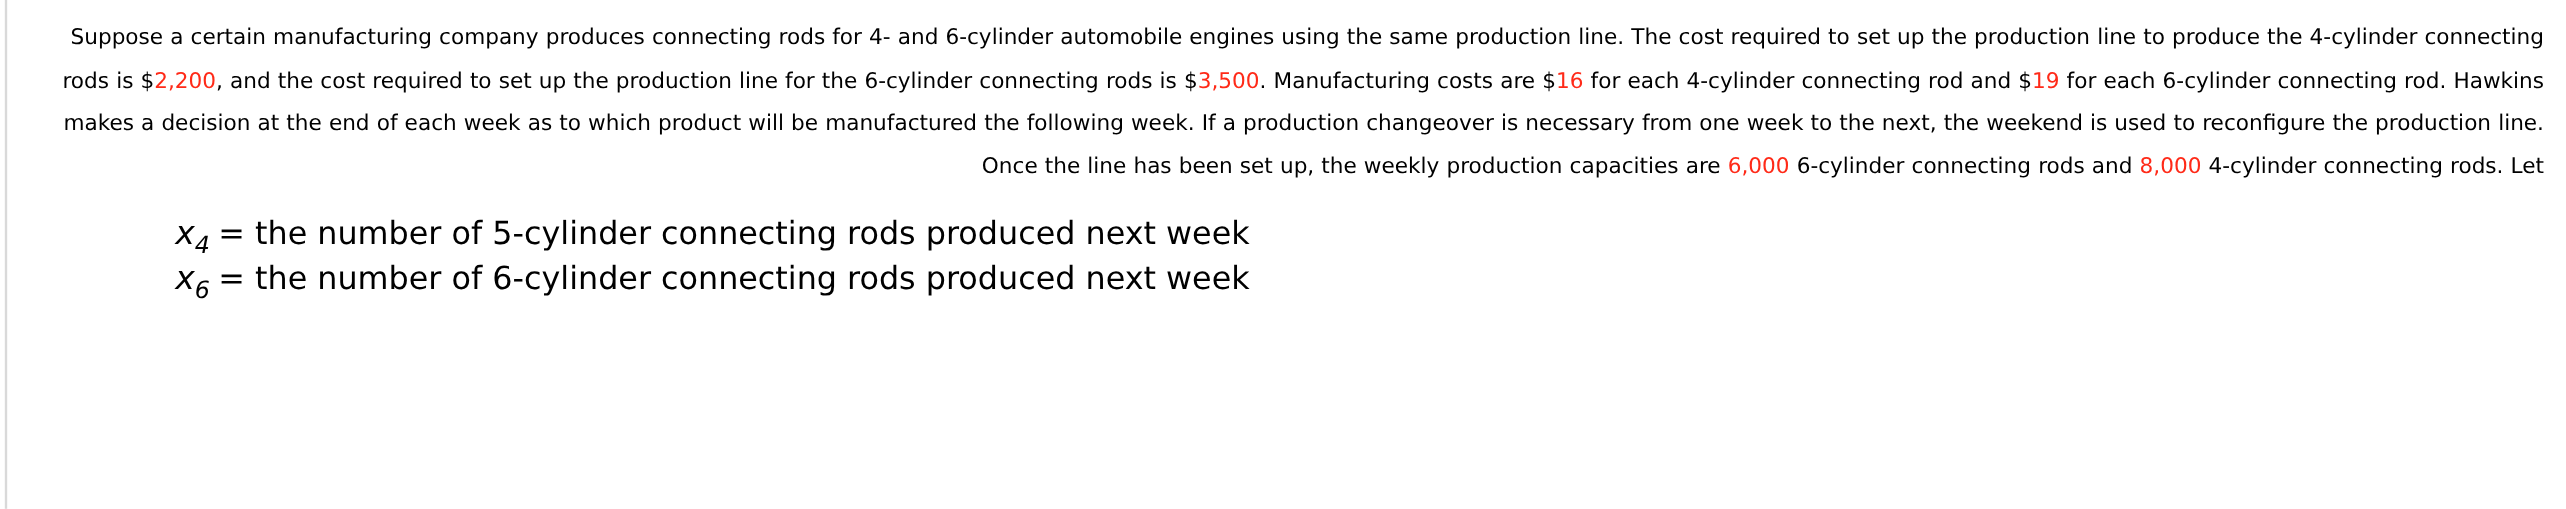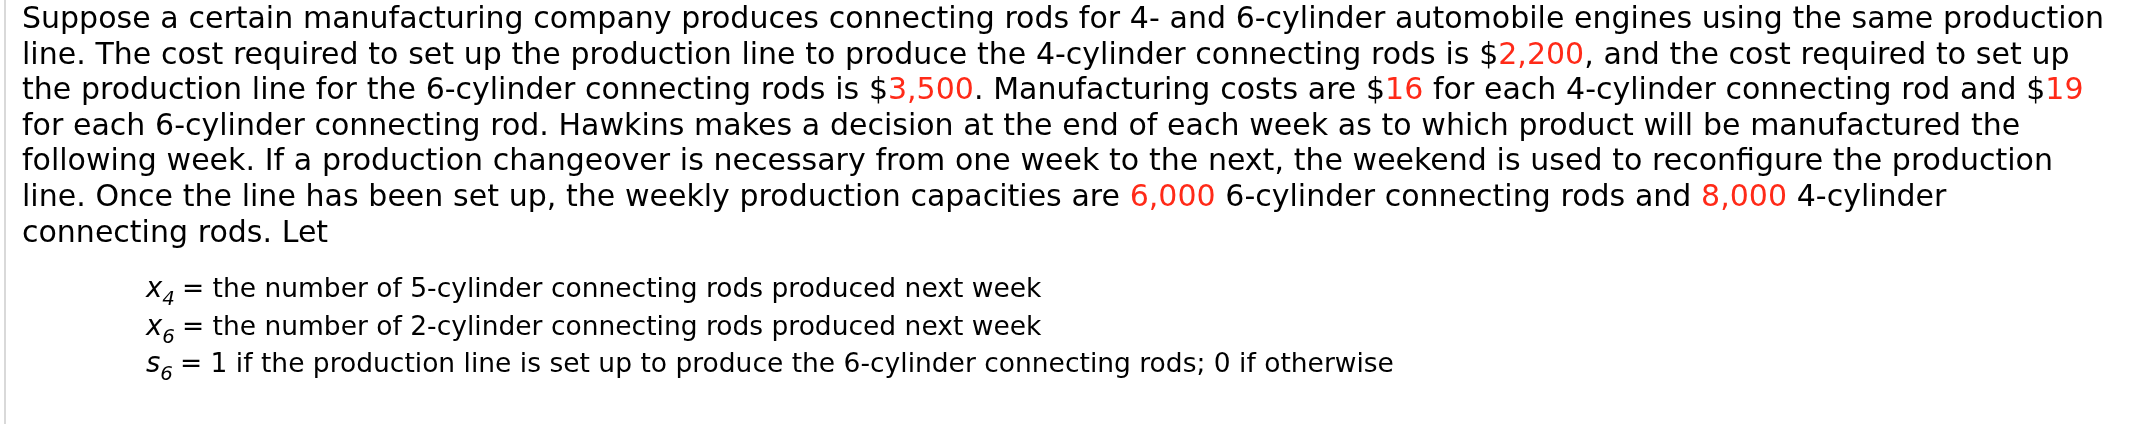--- a/index.html
+++ b/index.html
@@ -30,26 +30,26 @@
     height: 424px;
     background: #d9d9d9;
   }
   .content {
     position: absolute;
     left: 22px;
     top: 0px;
     width: 2098px;
   }
   .problem-paragraph {
-    font-size: 30px;
+    font-size: 18px;
     line-height: 35.6px;
     letter-spacing: 0.0px;
-    text-align: left;
+    text-align: right;
     margin: 0;
-    padding-top: 0;
+    padding-top: 14px;
     word-spacing: 0.2px;
   }
   .hl {
     color: #ff2a18;
   }
   .defs {
     margin: 0;
     padding-top: 20px;
     padding-left: 124px;
   }
@@ -76,18 +76,17 @@
 <div class="page">
 
   <div class="left-rule"></div>
 
   <div class="content">
 
     <p class="problem-paragraph" id="paragraph-host"><span>Suppose a certain manufacturing company produces connecting rods for 4- and 6-cylinder automobile engines using the same production line. The cost required to set up the production line to produce the 4-cylinder connecting rods is $</span><span class="hl">2,200</span><span>, and the cost required to set up the production line for the 6-cylinder connecting rods is $</span><span class="hl">3,500</span><span>. Manufacturing costs are $</span><span class="hl">16</span><span> for each 4-cylinder connecting rod and $</span><span class="hl">19</span><span> for each 6-cylinder connecting rod. Hawkins makes a decision at the end of each week as to which product will be manufactured the following week. If a production changeover is necessary from one week to the next, the weekend is used to reconfigure the production line. Once the line has been set up, the weekly production capacities are </span><span class="hl">6,000</span><span> 6-cylinder connecting rods and </span><span class="hl">8,000</span><span> 4-cylinder connecting rods. Let</span></p>
 
     <div class="defs" id="defs-host">
         <div class="def-line"><span class="var">x<sub>4</sub></span><span class="eqsp"></span><span>= </span><span>the number of 5-cylinder connecting rods produced next week</span></div>
-        <div class="def-line"><span class="var">x<sub>6</sub></span><span class="eqsp"></span><span>= </span><span>the number of 2-cylinder connecting rods produced next week</span></div>
-        <div class="def-line"><span class="var">s<sub>6</sub></span><span class="eqsp"></span><span>= </span><span>1 if the production line is set up to produce the 6-cylinder connecting rods; 0 if otherwise</span></div>
+        <div class="def-line"><span class="var">x<sub>6</sub></span><span class="eqsp"></span><span>= </span><span>the number of 6-cylinder connecting rods produced next week</span></div>
       </div>
 
   </div>
 </div>
 
 </body></html>

